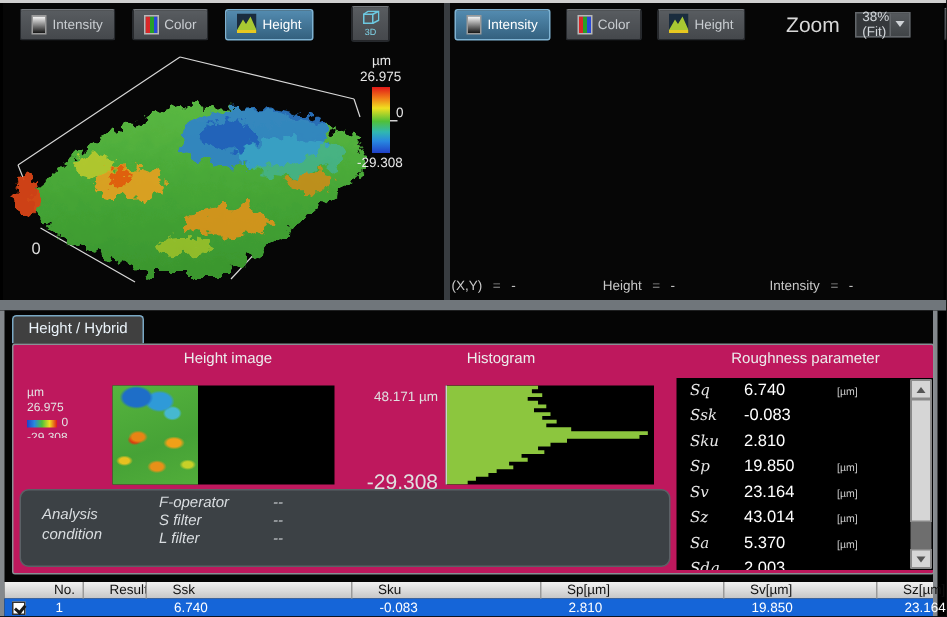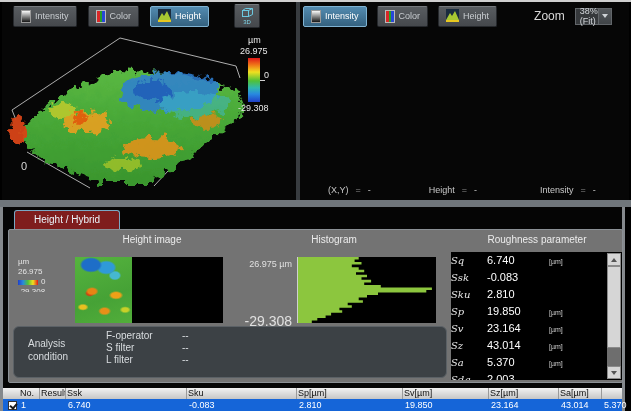--- a/index.html
+++ b/index.html
@@ -23,21 +23,21 @@
           background:linear-gradient(#585c60,#45484c); border:1px solid #26292d;
           border-top-color:#75797d; border-radius:2px; color:#c9cdd1; font-size:9px; cursor:default; }
   .tbtn.selected { background:linear-gradient(#538bb0,#34617f); border-color:#7fb3d3; color:#fff; }
   .btn3d { display:inline-flex; flex-direction:column; align-items:center; justify-content:center;
            width:26px; height:24px; margin-left:14px; gap:1px;
            background:linear-gradient(#585c60,#45484c); border:1px solid #26292d;
            border-top-color:#75797d; border-radius:2px; color:#7fd4e8; font-size:6px; }
   .icon-int { width:10px; height:13px; border:1px solid #9a9a9a; background:linear-gradient(180deg,#fafafa,#161616); }
   .icon-col { width:10px; height:13px; border:1px solid #b8b8b8;
               background:linear-gradient(90deg,#d82828 0 34%,#28a028 34% 67%,#2848d8 67% 100%); }
-  .zoom-label { font-size:12px; color:#d8d8d8; margin-left:27px; }
+  .zoom-label { font-size:14px; color:#d8d8d8; margin-left:17px; }
   .zoom-select { display:flex; align-items:center; width:55px; height:17px; background:#35383b;
                  border:1px solid #62666a; color:#d4d8dc; font-size:9px; }
   .zoom-select .val { flex:1; padding-left:4px; }
   .zoom-select .arrow-btn { width:13px; height:100%; border-left:1px solid #62666a;
                  display:flex; align-items:center; justify-content:center;
                  background:linear-gradient(#55595d,#404447); }
   .tri-down { width:0; height:0; border-left:3px solid transparent; border-right:3px solid transparent;
               border-top:4px solid #cfd3d7; }
   .mag-btn { width:24px; height:22px; margin-left:12px; display:flex; align-items:center; justify-content:center;
              background:linear-gradient(#585c60,#45484c); border:1px solid #26292d;
@@ -58,32 +58,32 @@
   
   .viewint { position:absolute; left:0; top:28px; width:329px; height:150px; }
   .glg-max { position:absolute; left:2px; top:15px; font-size:9px; color:#e8e8e8; }
   .glg-bar { position:absolute; left:6px; top:28px; width:11px; height:36px; border:1px solid #444;
              background:linear-gradient(180deg,#ffffff,#686868); }
   .glg-min { position:absolute; left:6px; top:65px; font-size:9px; color:#e8e8e8; }
   .int-img { position:absolute; left:32px; top:10px; width:238px; height:138px; }
   .status { position:absolute; left:0; top:178px; width:329px; height:20px; font-size:9px; color:#c8c8c8;
             display:flex; align-items:center; }
   .status .grp { display:flex; gap:7px; }
-  .status .g1 { margin-left:12px;padding-left:16px; } .status .g2 { margin-left:58px; } .status .g3 { margin-left:63px; }
+  .status .g1 { margin-left:1px; } .status .g2 { margin-left:58px; } .status .g3 { margin-left:63px; }
   .status .eq { color:#909090; }
 
   
   .hframe { position:absolute; left:0; top:200px; width:631px; height:7px; background:#70767b; }
   .bottom-area { position:absolute; left:0; top:207px; width:625px; height:181px; background:#050505;
                  border-left:3px solid #84888c; border-right:3px solid #84888c; }
-  .tab { position:absolute; left:11px; top:3px; padding:3px 19px 4px; background:#7f1d1d;
+  .tab { position:absolute; left:5px; top:3px; padding:3px 10px 4px; background:#404040;
          border:1px solid #7aa8c4; border-bottom:none; border-radius:3px 3px 0 0;
          color:#eaf3fa; font-size:10px; }
   .content-panel { position:absolute; left:5px; top:22px; width:615px; height:154px;
-                   background:#737373; border:1px solid #8b9095; border-radius:2px; }
+                   background:#be185d; border:1px solid #8b9095; border-radius:2px; }
   .sec-title { position:absolute; top:4px; font-size:10px; color:#ececec; text-align:center; width:150px; }
   .t-hi { left:68px; } .t-hg { left:250px; } .t-rp { left:453px; }
 
   .hi-legend { position:absolute; left:9px; top:27px; font-size:8px; color:#e4e4e4; line-height:10px; }
   .hi-minibar-row { display:flex; align-items:center; gap:3px; }
   .hi-minibar { width:20px; height:5px;
         background:linear-gradient(90deg,#2040c8,#2888e0,#50c038,#f0e020,#e01818); }
   .hi-min-clip { height:5px; overflow:hidden; }
   .hi-box { position:absolute; left:66px; top:27px; width:148px; height:66px; background:#000; }
   .hi-blob { position:absolute; left:0; top:0; width:57px; height:66px;
@@ -101,42 +101,42 @@
       }
 
   .hg-max { position:absolute; left:213px; top:29px; width:70px; text-align:right; font-size:9px; color:#e0e0e0; }
   .hg-min { position:absolute; left:213px; top:83px; width:70px; text-align:right; font-size:14px; color:#e0e0e0;text-decoration:underline; }
   .hg-box { position:absolute; left:288px; top:27px; width:139px; height:66px; background:#000;
             border-left:1px solid #cfcfcf; }
   .hg-box svg { display:block; width:138px; height:66px; }
 
   .rp-list { position:absolute; left:442px; top:22px; width:171px; height:128px; background:#000; overflow:hidden; }
   .rp-rows { position:absolute; left:0; top:2px; width:154px; }
-  .rp-row { display:grid; grid-template-columns:36px 62px 1fr; align-items:baseline; height:17px; }
+  .rp-row { display:grid; grid-template-columns:36px 62px 1fr; align-items:baseline; height:17px; padding-left:9px; }
   .rp-name { font-family:"DejaVu Serif", serif; font-style:italic; font-size:10px; color:#e8e8e8; }
   .rp-val  { font-size:11px; color:#fff; }
   .rp-unit { font-size:7px; color:#cfcfcf; }
   .rp-scroll { position:absolute; right:1px; top:1px; width:14px; height:126px; background:#6e6e6e; }
   .sb-btn { position:absolute; left:0; width:14px; height:13px; background:#d6d6d6; border:1px solid #8a8a8a;
             display:flex; align-items:center; justify-content:center; }
   .sb-up { top:0; } .sb-down { bottom:0; }
   .sb-thumb { position:absolute; left:0; top:13px; width:14px; height:82px; background:#d6d6d6; border:1px solid #8a8a8a; }
   .tri-up-sm { width:0; height:0; border-left:3px solid transparent; border-right:3px solid transparent; border-bottom:4px solid #555; }
   .tri-dn-sm { width:0; height:0; border-left:3px solid transparent; border-right:3px solid transparent; border-top:4px solid #555; }
 
   .analysis-box { position:absolute; left:4px; top:96px; width:434px; height:52px; background:#3c4145;
-                  border:1px solid #5b6166; border-radius:6px; }
+                  border:1px solid #5b6166; border-radius:6px;font-style:italic; }
   .an-label { position:absolute; left:14px; top:10px; width:58px; font-size:10px; color:#d9dde0; line-height:13px; }
   .an-rows { position:absolute; left:92px; top:3px; }
   .an-row { display:grid; grid-template-columns:76px 1fr; font-size:10px; color:#d9dde0; height:12px; line-height:12px; }
 
   
   .results-table { position:absolute; left:0; top:388px; width:625px; height:23px;
                    border-left:3px solid #84888c; border-right:3px solid #84888c; background:#000; }
-  .tbl-grid { display:grid; grid-template-columns:16px 21px 26px 121px 110px 106px 86px 70px 43px 26px; }
+  .tbl-grid { display:grid; grid-template-columns:16px 21px 26px 121px 110px 106px 86px 70px 43px 26px;gap:16px; }
   .tbl-head { height:11px; background:linear-gradient(#f2f2f2,#c6c6c6); }
   .tbl-head .hcell { font-size:9px; color:#111; line-height:11px; padding-left:1px;
                      border-right:1px solid #9a9a9a; overflow:hidden; white-space:nowrap; }
   .tbl-head .hcell:first-child { border-right:none; }
   .tbl-row { height:12px; background:#1565d8; color:#fff; }
   .tbl-row .cell { font-size:9px; line-height:12px; padding-left:2px; overflow:hidden; white-space:nowrap; }
   .chkwrap { display:flex; align-items:center; justify-content:center; }
   .chk { position:relative; width:9px; height:9px; background:#fff; border:1px solid #333; }
   .chk::after { content:""; position:absolute; left:2px; top:0; width:3px; height:5px;
                 border-right:2px solid #1a1a1a; border-bottom:2px solid #1a1a1a; transform:rotate(40deg); }
@@ -296,21 +296,21 @@
         <div class="hi-minibar-row">
           <span class="hi-minibar"></span>
           <span>0</span>
         </div>
         <div class="hi-min-clip">-29.308</div>
       </div>
       <div class="hi-box">
         <div class="hi-blob"></div>
       </div>
 
-      <div class="hg-max">26.975 µm</div>
+      <div class="hg-max">48.171 µm</div>
       <div class="hg-min">-29.308 µm</div>
       <div class="hg-box">
         <svg viewBox="0 0 138 66" preserveAspectRatio="none">
           <polygon points="0,0 60.7,0.0 60.7,2.5 56.6,2.5 56.6,5.1 63.5,5.1 63.5,7.6 53.8,7.6 53.8,10.2 60.7,10.2 60.7,12.7 66.2,12.7 66.2,15.2 58.0,15.2 58.0,17.8 69.0,17.8 69.0,20.3 63.5,20.3 63.5,22.8 73.1,22.8 73.1,25.4 66.2,25.4 66.2,27.9 82.8,27.9 82.8,30.5 133.9,30.5 133.9,33.0 128.3,33.0 128.3,35.5 80.0,35.5 80.0,38.1 69.0,38.1 69.0,40.6 60.7,40.6 60.7,43.2 64.9,43.2 64.9,45.7 49.7,45.7 49.7,48.2 53.8,48.2 53.8,50.8 41.4,50.8 41.4,53.3 44.2,53.3 44.2,55.8 33.1,55.8 33.1,58.4 27.6,58.4 27.6,60.9 19.3,60.9 19.3,63.5 13.8,63.5 13.8,66.0 0,66" fill="#8cc63e"></polygon>
         </svg>
       </div>
 
       <div class="rp-list">
         <div class="rp-rows">
           <div class="rp-row">

